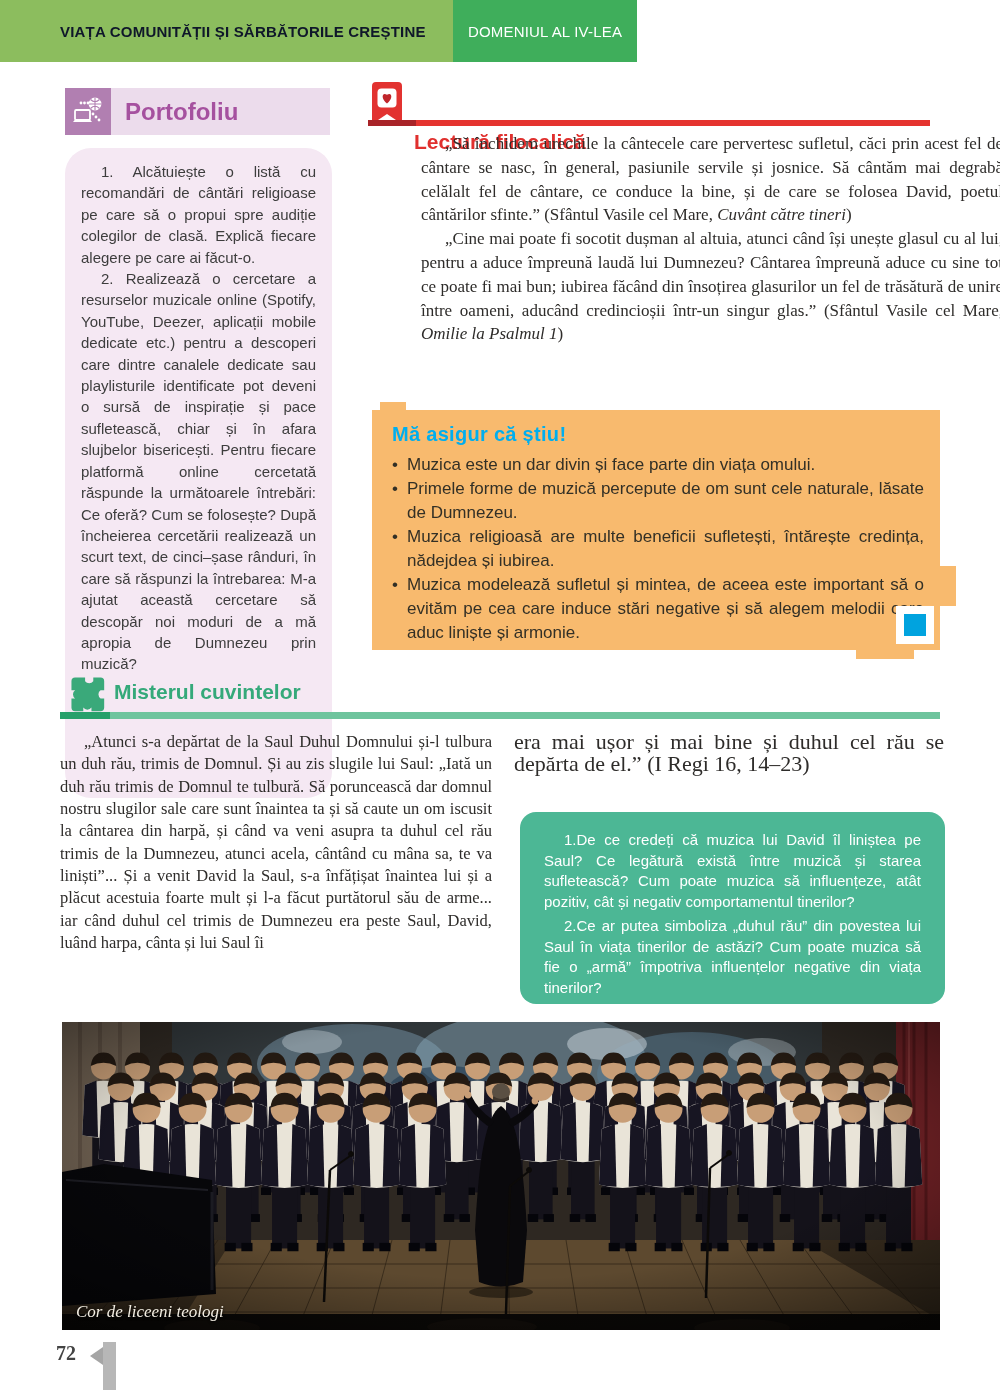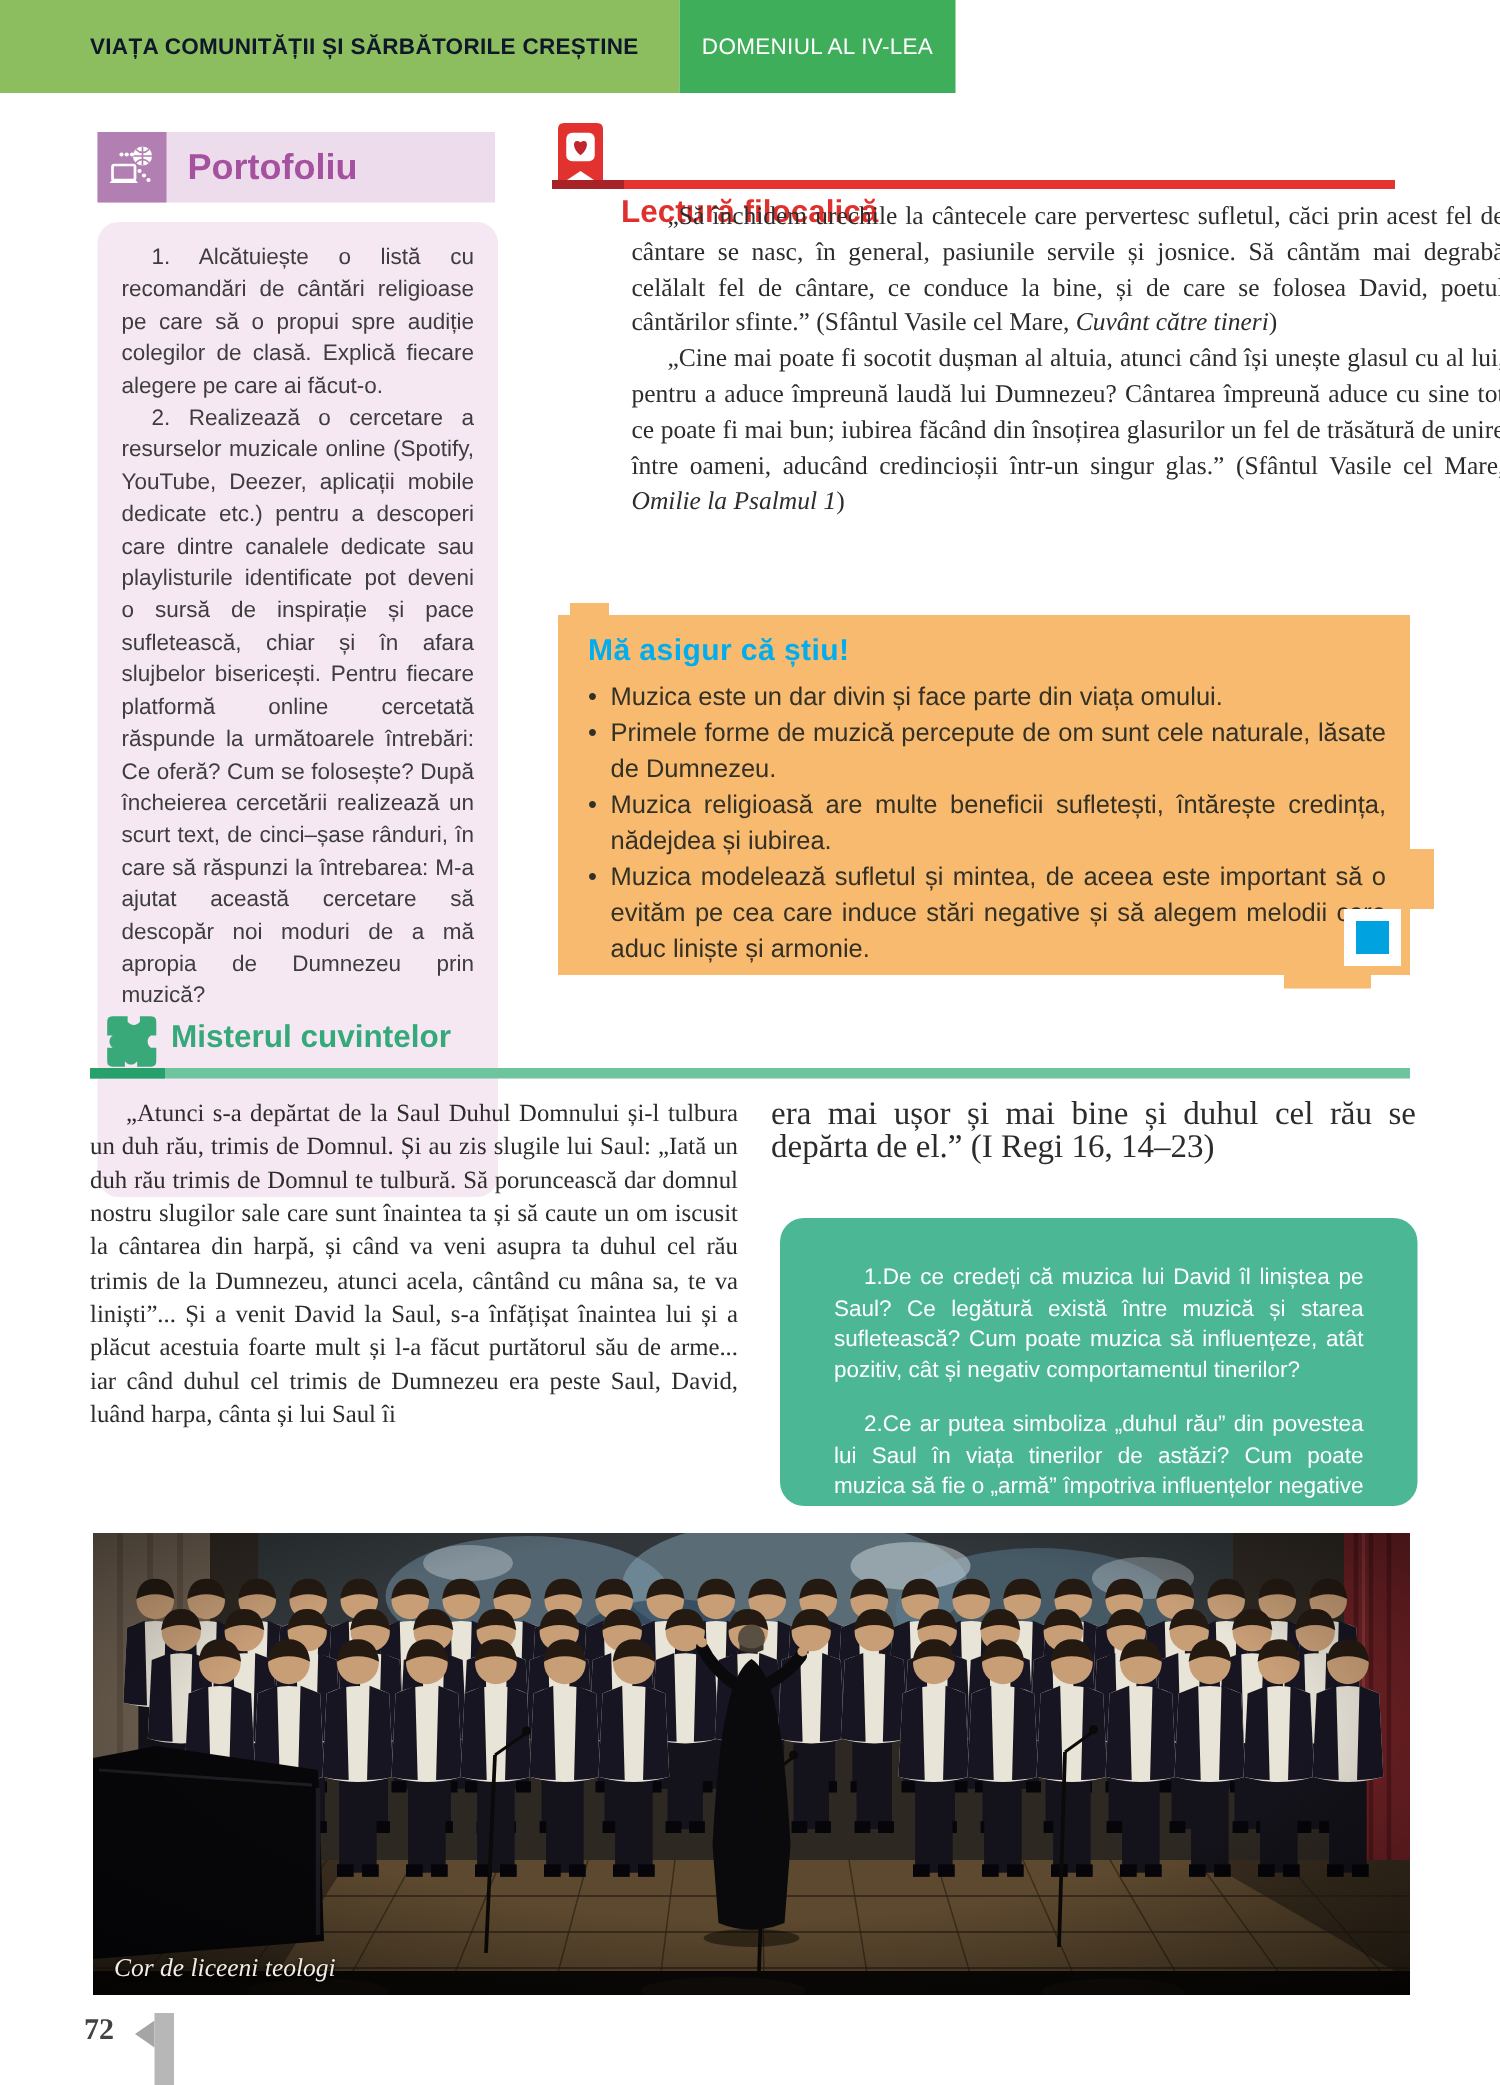--- a/index.html
+++ b/index.html
@@ -10,21 +10,21 @@
   .header-bar{position:absolute;top:0;left:0;width:1000px;height:62px;display:flex;}
   .header-left{width:453px;background:#8cbd5e;display:flex;align-items:center;}
   .header-left span{padding-left:60px;color:#0f172a;font-weight:bold;font-size:15px;letter-spacing:.2px;}
   .header-right{width:184px;background:#3fae5b;display:flex;align-items:center;justify-content:center;}
   .header-right span{color:#ffffff;font-weight:normal;font-size:15px;letter-spacing:.2px;}
 
   
   .pf-head{position:absolute;left:65px;top:88px;width:265px;height:47px;display:flex;background:#ecdcec;}
   .pf-icon{width:46px;height:47px;background:#b17fb1;display:flex;align-items:center;justify-content:center;flex:0 0 46px;}
   .pf-title{align-self:center;padding-left:14px;color:#a5519f;font-weight:bold;font-size:24px;}
-  .pf-box{position:absolute;left:65px;top:148px;width:267px;height:650px;background:#f5e8f3;border-radius:14px;
+  .pf-box{position:absolute;left:65px;top:148px;width:267px;height:650px;background:#f5e8f3;border-radius:26px;
           box-sizing:border-box;padding:13px 16px 0 16px;}
   .pf-box p{margin:0;font-size:15px;line-height:21.4px;text-align:justify;text-indent:20px;color:#3d3d3d;}
 
   
   .lect-icon{position:absolute;left:372px;top:82px;width:30px;height:42px;}
   .lect-title{position:absolute;left:414px;top:90px;font-size:21px;font-weight:bold;color:#e0302e;margin-top:40px;}
   .rule-red{position:absolute;left:368px;top:120px;width:562px;height:6px;background:#e5332f;}
   .rule-red::before{content:"";position:absolute;left:0;top:0;width:48px;height:6px;background:#a82328;}
   .lect-body{position:absolute;left:373px;top:132px;width:582px;font-family:Liberation Serif, serif;
              font-size:17px;line-height:23.8px;text-align:justify;color:#2e2c2a;margin-left:48px;}
@@ -51,21 +51,21 @@
   .rule-green{position:absolute;left:60px;top:712px;width:880px;height:7px;background:#6ec49d;}
   .rule-green::before{content:"";position:absolute;left:0;top:0;width:50px;height:7px;background:#27a06b;}
   .col-left{position:absolute;left:60px;top:731px;width:432px;font-family:"Liberation Serif",serif;
             font-size:16.5px;line-height:22.35px;text-align:justify;color:#2e2c2a;text-indent:24px;}
   .col-right{position:absolute;left:514px;top:731px;width:430px;font-family:"Liberation Serif",serif;
              font-size:22px;line-height:22.35px;text-align:justify;color:#2e2c2a;}
 
   
   .q-box{position:absolute;left:520px;top:812px;width:425px;height:192px;background:#4cb795;border-radius:16px;
          box-sizing:border-box;padding:14px 20px;color:#ffffff;font-size:15px;line-height:20.5px;text-align:justify;}
-  .q-box p{margin:16px;text-indent:20px;}
+  .q-box p{margin:4px;text-indent:20px;}
 
   
   .photo{position:absolute;left:62px;top:1022px;width:878px;height:308px;background:#0d0b09;overflow:hidden;}
   .photo svg{display:block;}
   .caption{position:absolute;left:14px;bottom:8px;color:#f2ede2;font-family:"Liberation Serif",serif;
            font-style:italic;font-size:17px;text-shadow:0 1px 3px rgba(0,0,0,.9);}
 
   
   .page-num{position:absolute;left:56px;top:1342px;font-family:"Liberation Serif",serif;
             font-weight:bold;font-size:20px;color:#434343;}

